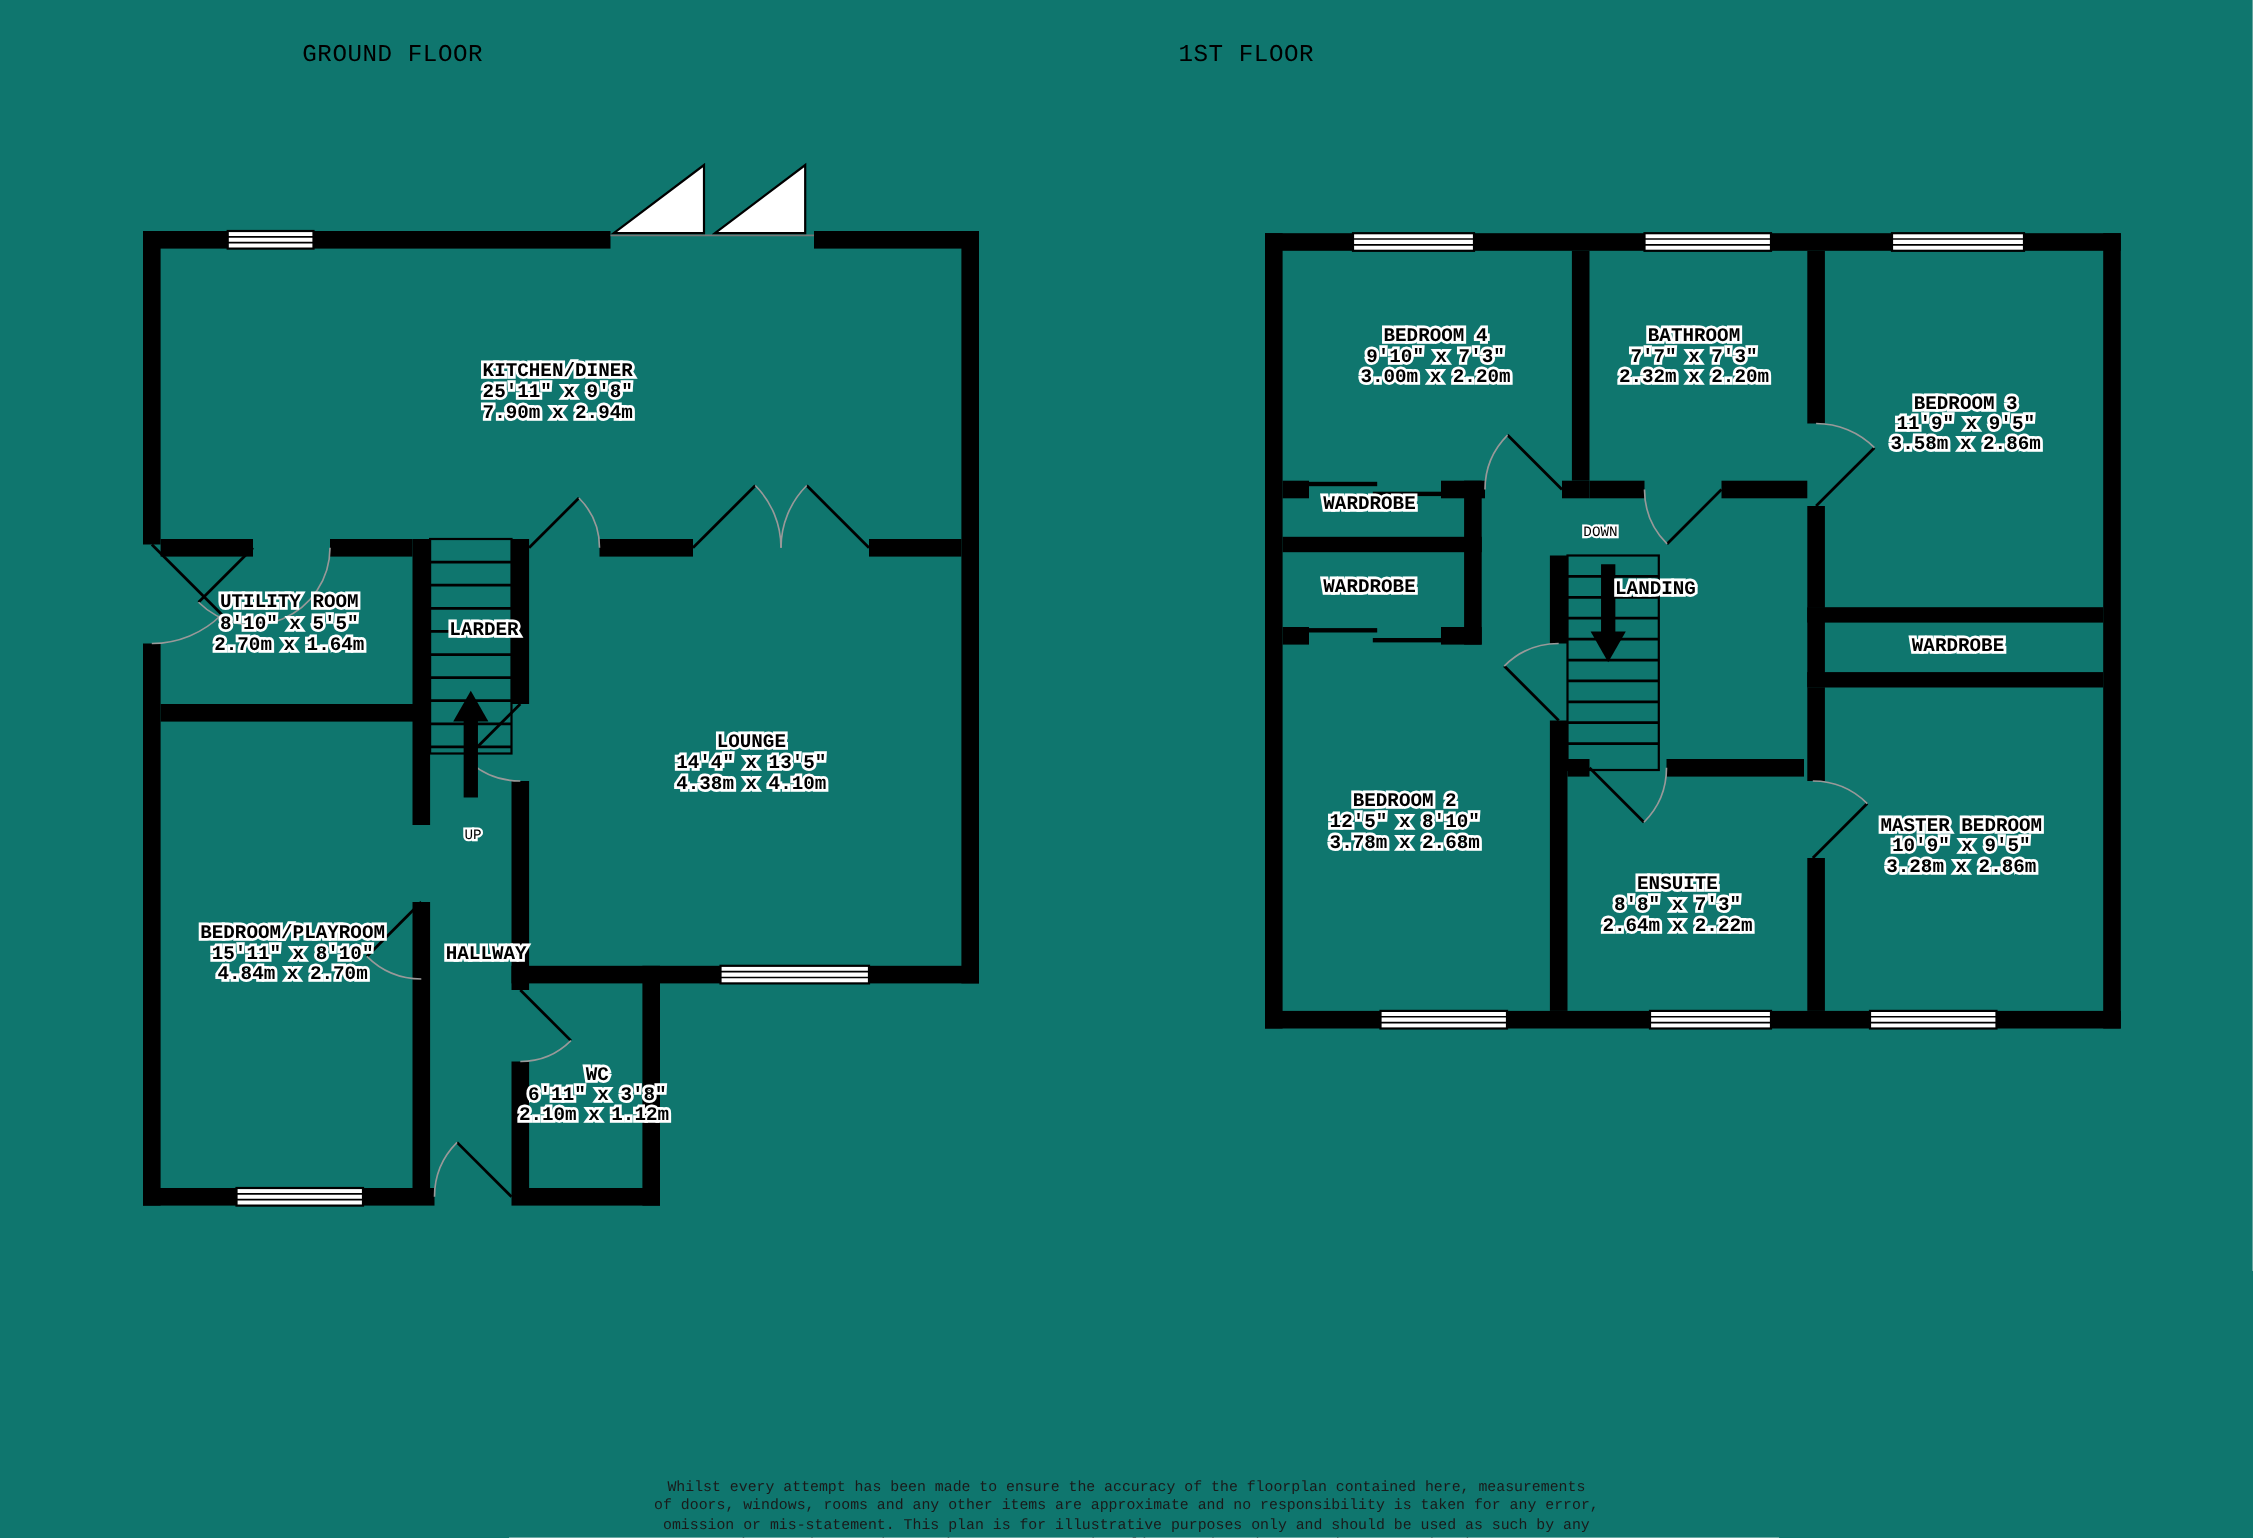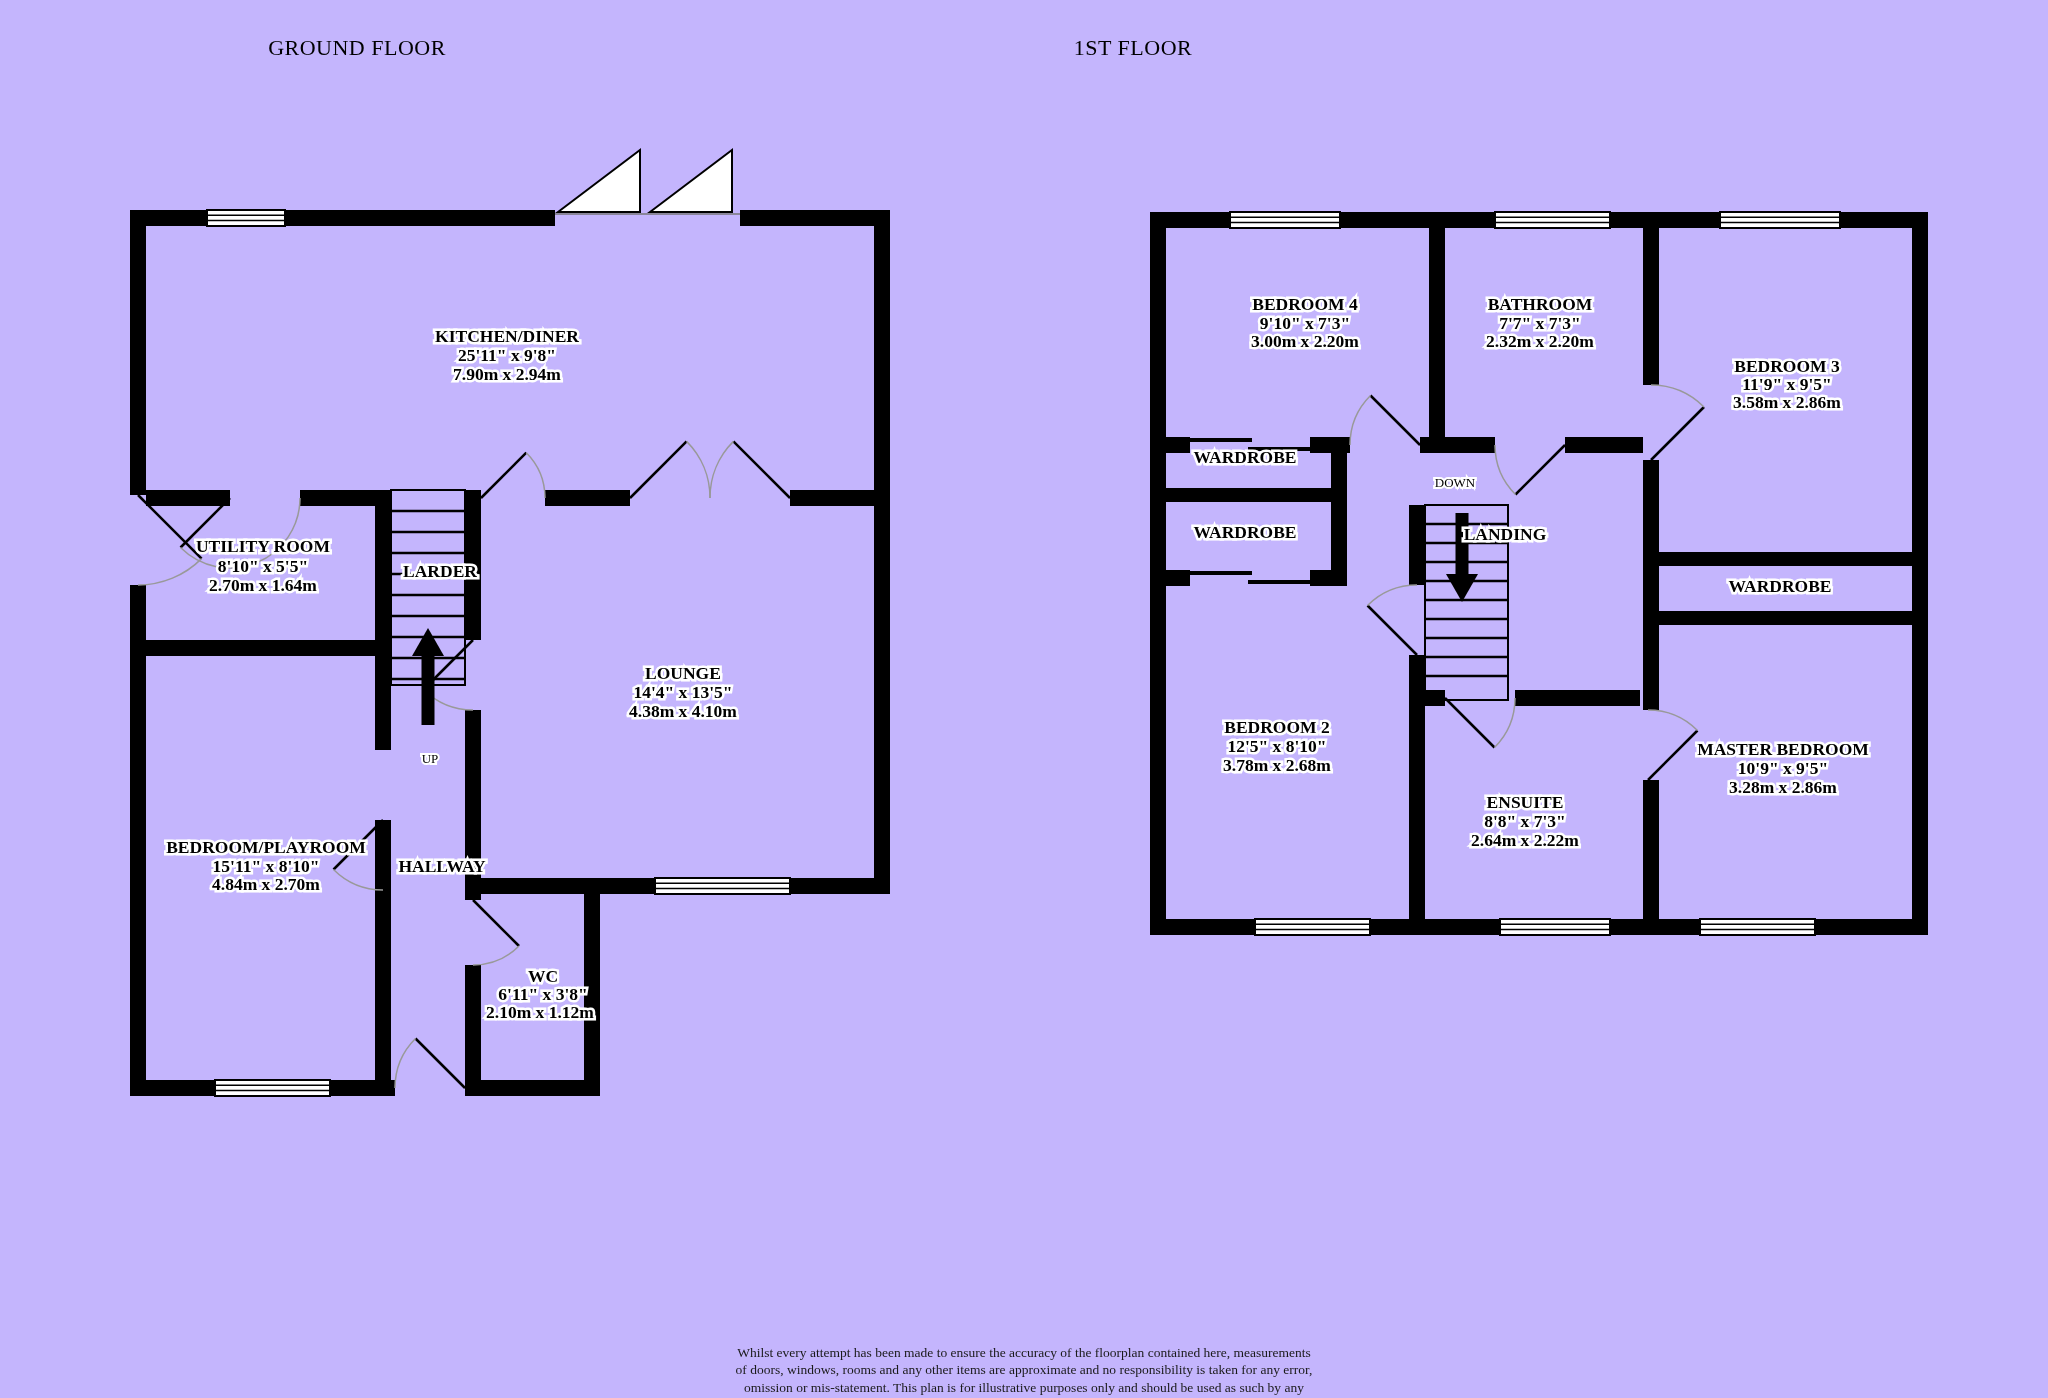--- a/index.html
+++ b/index.html
@@ -1,17 +1,17 @@
 <!DOCTYPE html>
 <html><head>
 <meta charset="utf-8">
 <style>
   html,body{margin:0;padding:0;background:#fff;}
-  #stage{position:relative;width:2048px;height:1398px;background:#c4b5fd;overflow:hidden;
-         font-family:Liberation Serif, serif;}
+  #stage{position:relative;width:2048px;height:1398px;background:#0f766e;overflow:hidden;
+         font-family:Liberation Mono, monospace;}
   svg{position:absolute;left:0;top:0;}
   text{fill:#000;}
   .title{font-size:22px;font-weight:400;letter-spacing:.5px;text-anchor:middle;}
   .lbl{font-size:17.5px;font-weight:700;text-anchor:middle;paint-order:stroke;stroke:#fff;stroke-width:5px;}
   .small{font-size:13px;font-weight:400;text-anchor:middle;paint-order:stroke;stroke:#fff;stroke-width:4px;}
   .wall{fill:#000;}
   .win{fill:#fff;stroke:#000;stroke-width:2px;}
   .winline{stroke:#000;stroke-width:1.5px;}
   .leaf{stroke:#000;stroke-width:2.5px;fill:none;}
   .arc{stroke:#999;stroke-width:1.5px;fill:none;}

